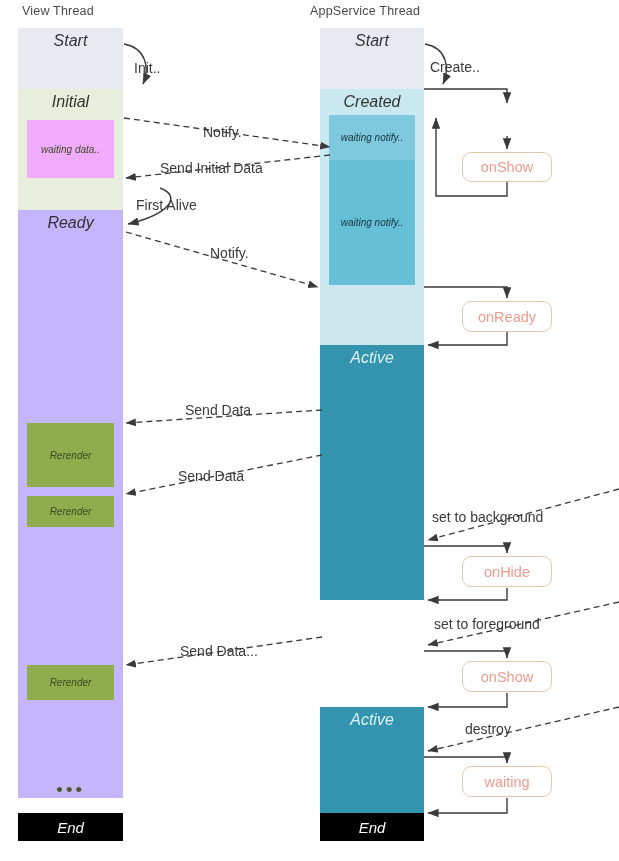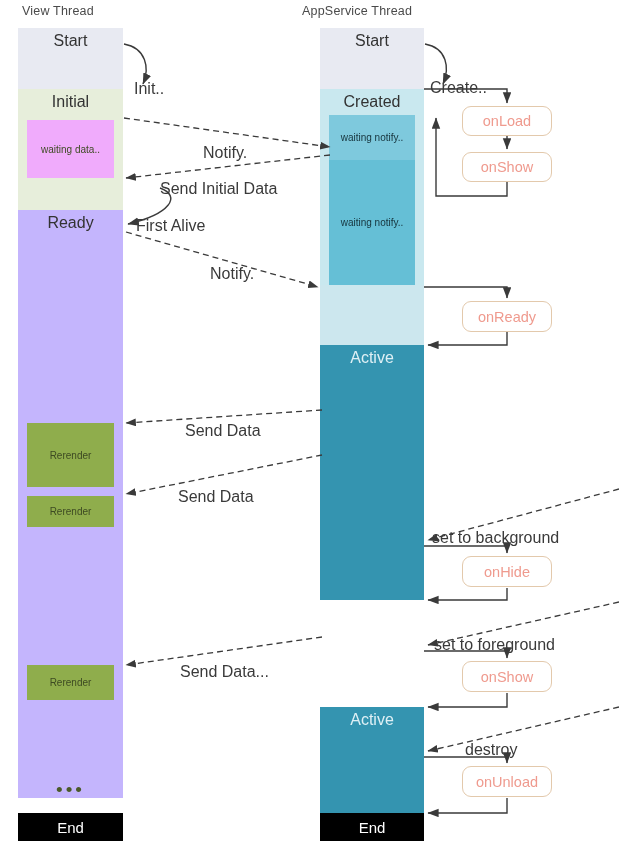--- a/index.html
+++ b/index.html
@@ -11,21 +11,21 @@
   }
   #stage{position:absolute;left:0;top:0;width:619px;height:861px;}
 
   
   .thread-title{
     position:absolute;font-size:12.5px;color:#4a4a4a;
     letter-spacing:.2px;white-space:nowrap;
   }
 
   
-  .column{position:absolute;}
+  .column{position:absolute;font-style:italic;}
   .seg{
     position:absolute;left:0;width:100%;
     box-sizing:border-box;
     display:flex;align-items:flex-start;justify-content:center;
   }
   .seg > .seg-label{
     font-size:16px;padding-top:4px;white-space:nowrap;
   }
   .seg.dark-text > .seg-label{color:#333333;}
   .seg.light-text > .seg-label{color:#dff0f5;}
@@ -54,30 +54,30 @@
     display:flex;align-items:center;justify-content:center;
   }
   .pill > .pill-label{
     font-size:14.5px;color:#ef9a8e;white-space:nowrap;
   }
 
   
   #arrows{position:absolute;left:0;top:0;width:619px;height:861px;
           pointer-events:none;}
   .edge-label{
-    position:absolute;font-size:16px;color:#3a3a3a;white-space:nowrap;margin-top:20px;
+    position:absolute;font-size:14px;color:#3a3a3a;white-space:nowrap;
   }
 </style>
 </head>
 <body>
 
 <div id="stage">
 
   <div class="thread-title" style="left:22px;top:4px;">View Thread</div>
-  <div class="thread-title" style="left:302px;top:4px;">AppService Thread</div>
+  <div class="thread-title" style="left:310px;top:4px;">AppService Thread</div>
 
   <div class="column" id="view-column" style="left:18px;top:28px;width:105px;height:813px;">
 
     <div class="seg dark-text" style="top:0px;height:61px;background:#e8eaf2;">
       <span class="seg-label">Start</span>
     </div>
 
     <div class="seg dark-text" style="top:61px;height:136px;background:#e7eedb;">
       <span class="seg-label">Initial</span>
     </div>
@@ -138,42 +138,39 @@
 
     <div class="subbox blue-sub" style="left:9px;top:87px;width:86px;height:45px;background:#7ec9dd;">
       <span class="sub-label">waiting notify..</span>
     </div>
 
     <div class="subbox blue-sub" style="left:9px;top:132px;width:86px;height:125px;background:#65bfd6;">
       <span class="sub-label">waiting notify..</span>
     </div>
   </div>
 
-  <div class="pill" style="left:462px;top:106px;width:90px;height:30px;">
-    <span class="pill-label">onLoad</span>
-  </div>
 
   <div class="pill" style="left:462px;top:152px;width:90px;height:30px;">
     <span class="pill-label">onShow</span>
   </div>
 
   <div class="pill" style="left:462px;top:301px;width:90px;height:31px;">
     <span class="pill-label">onReady</span>
   </div>
 
   <div class="pill" style="left:462px;top:556px;width:90px;height:31px;">
     <span class="pill-label">onHide</span>
   </div>
 
   <div class="pill" style="left:462px;top:661px;width:90px;height:31px;">
     <span class="pill-label">onShow</span>
   </div>
 
   <div class="pill" style="left:462px;top:766px;width:90px;height:31px;">
-    <span class="pill-label">onUnload</span>
+    <span class="pill-label">waiting</span>
   </div>
 
   <svg id="arrows" viewBox="0 0 619 861">
     <defs>
       <marker id="ah" markerWidth="9" markerHeight="9" refX="7.6" refY="3" orient="auto" markerUnits="strokeWidth">
         <path d="M0,0 L8,3 L0,6 Z" fill="#3a3a3a"></path>
       </marker>
     </defs>
 
     <path d="M124,44 C146,48 150,68 143,84" fill="none" stroke="#3a3a3a" stroke-width="1.4" marker-end="url(#ah)"></path>

